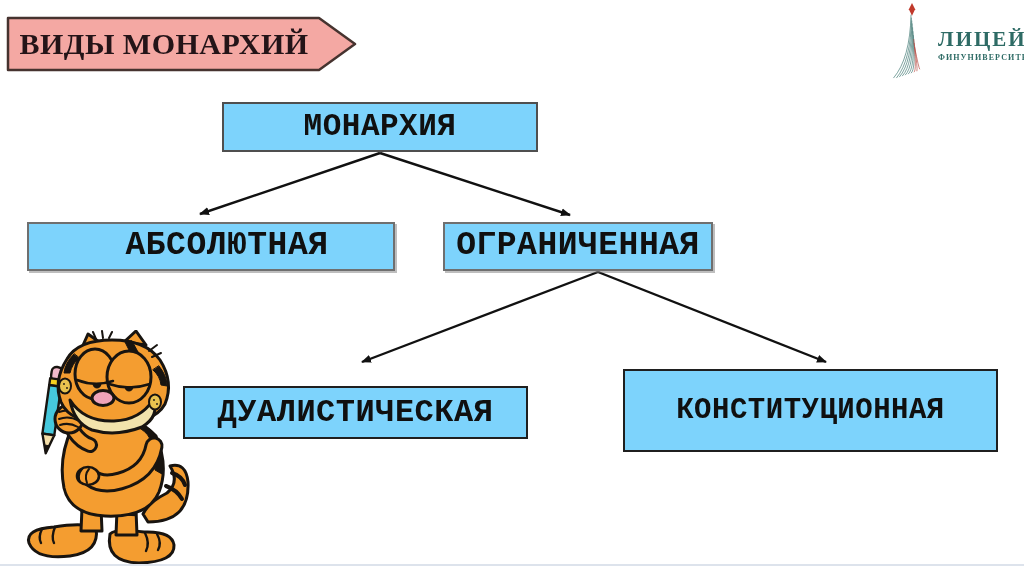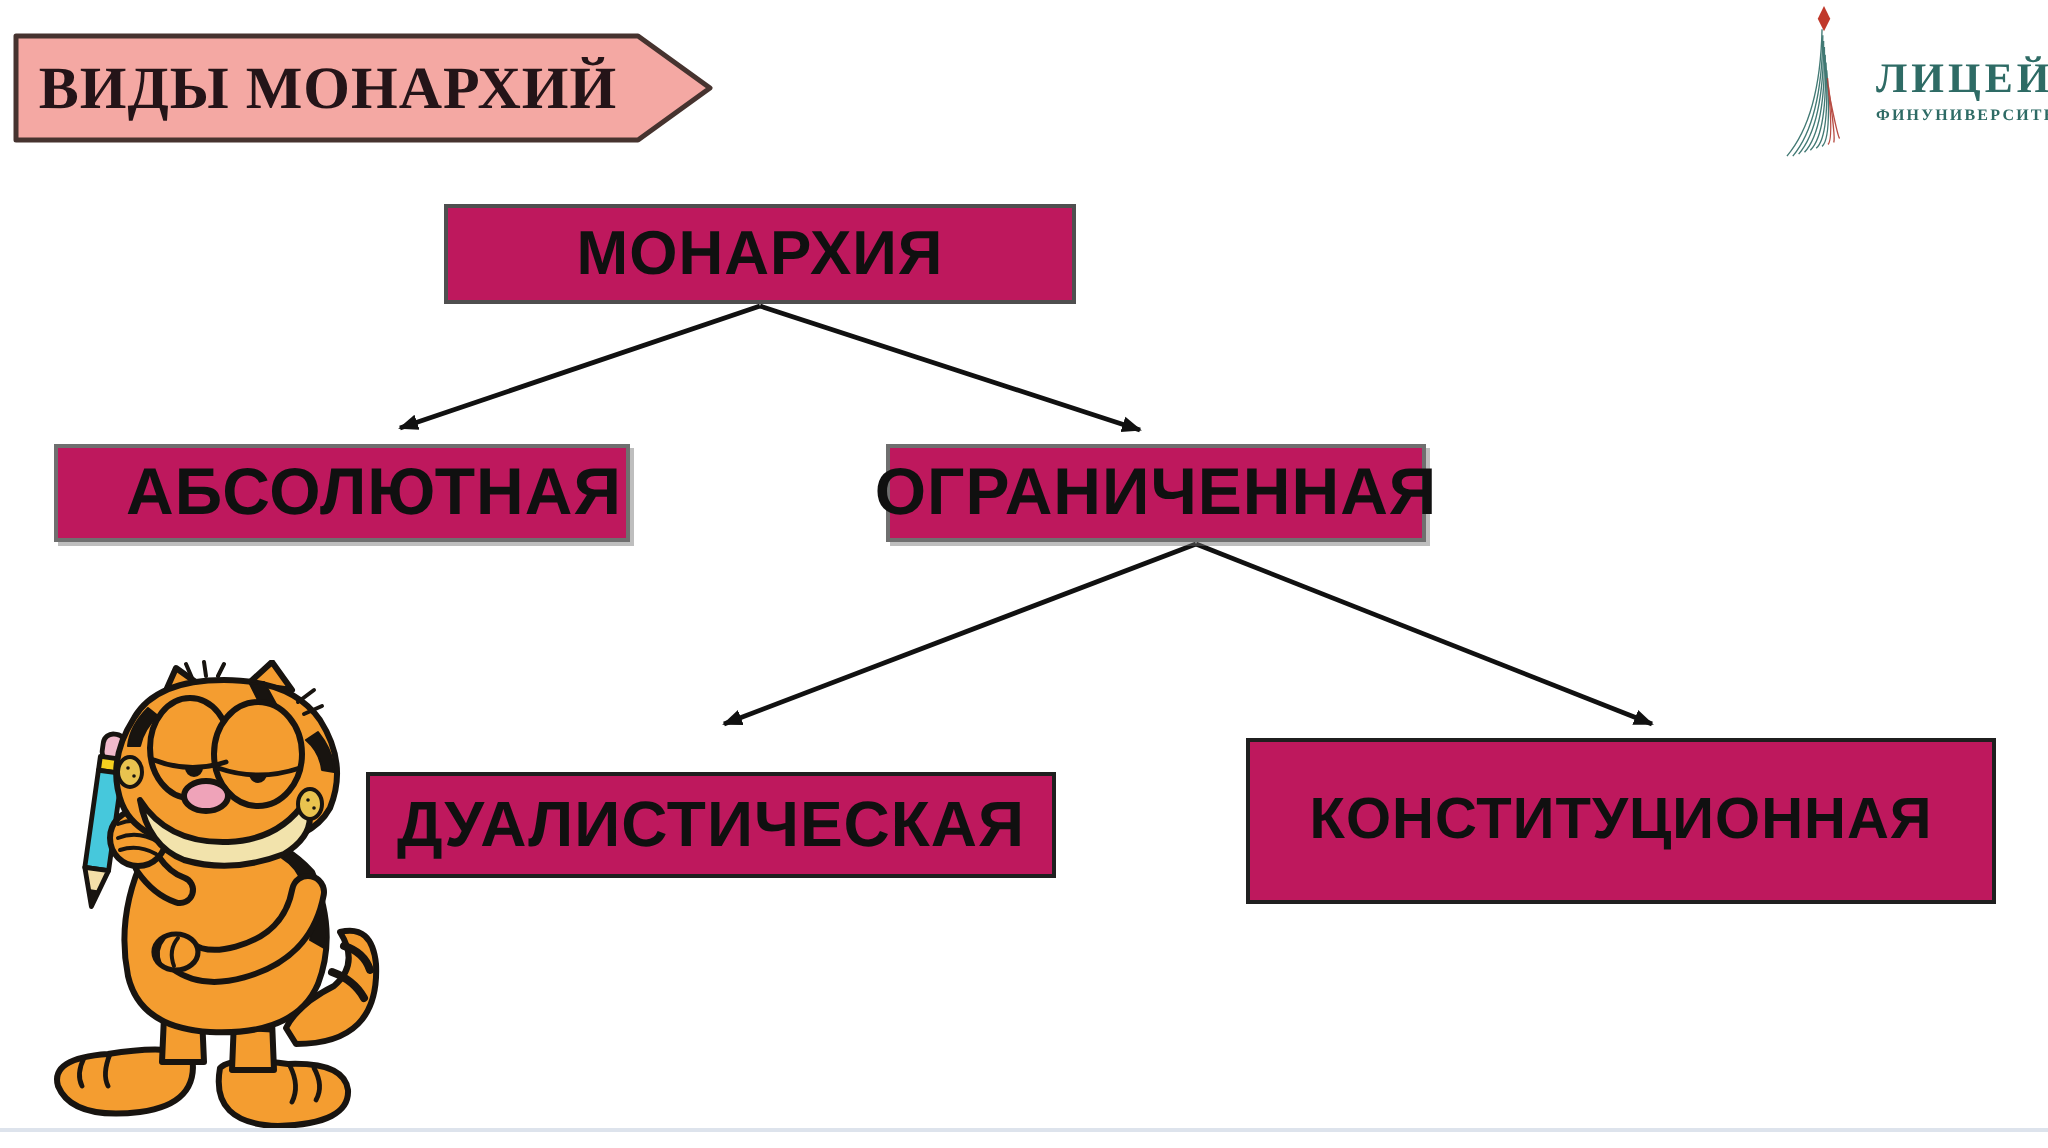--- a/index.html
+++ b/index.html
@@ -20,27 +20,27 @@
   .logo-name{
     font-family:"Liberation Serif",serif;font-weight:bold;font-size:21px;
     color:#2e6b65;letter-spacing:2px;line-height:1;
   }
   .logo-sub{
     font-family:"Liberation Serif",serif;font-weight:bold;font-size:8px;
     color:#2e6b65;letter-spacing:1.1px;margin-top:4px;line-height:1;
   }
   
   .node{
-    position:absolute;background:#be185d;box-sizing:border-box;
+    position:absolute;background:#7dd3fc;box-sizing:border-box;
     display:flex;align-items:center;justify-content:center;text-align:center;
-    font-family:Liberation Sans, sans-serif;font-weight:bold;color:#101010;
+    font-family:Liberation Mono, monospace;font-weight:bold;color:#101010;
     line-height:1.05;letter-spacing:.5px;
   }
   .node-root{left:222px;top:102px;width:316px;height:50px;font-size:31px;border:2px solid #4f4f4f;}
-  .node-absolute{left:27px;top:222px;width:288px;height:49px;font-size:33px;
+  .node-absolute{left:27px;top:222px;width:368px;height:49px;font-size:33px;
     border:2px solid #6f6f6f;box-shadow:2px 2px 0 rgba(110,110,110,.45);padding-left:32px;}
   .node-limited{left:443px;top:222px;width:270px;height:49px;font-size:33px;
     border:2px solid #6f6f6f;box-shadow:2px 2px 0 rgba(110,110,110,.45);}
   .node-dualistic{left:183px;top:367px;width:345px;height:53px;font-size:32px;border:2px solid #1f1f1f;margin-top:19px;}
   .node-constitutional{left:623px;top:369px;width:375px;height:83px;font-size:29px;
     border:2px solid #1f1f1f;flex-direction:row;line-height:1.3;}
   
   .connectors{position:absolute;left:0;top:0;width:1024px;height:574px;pointer-events:none;}
   
   .garfield{position:absolute;left:8px;top:330px;width:190px;height:236px;}

